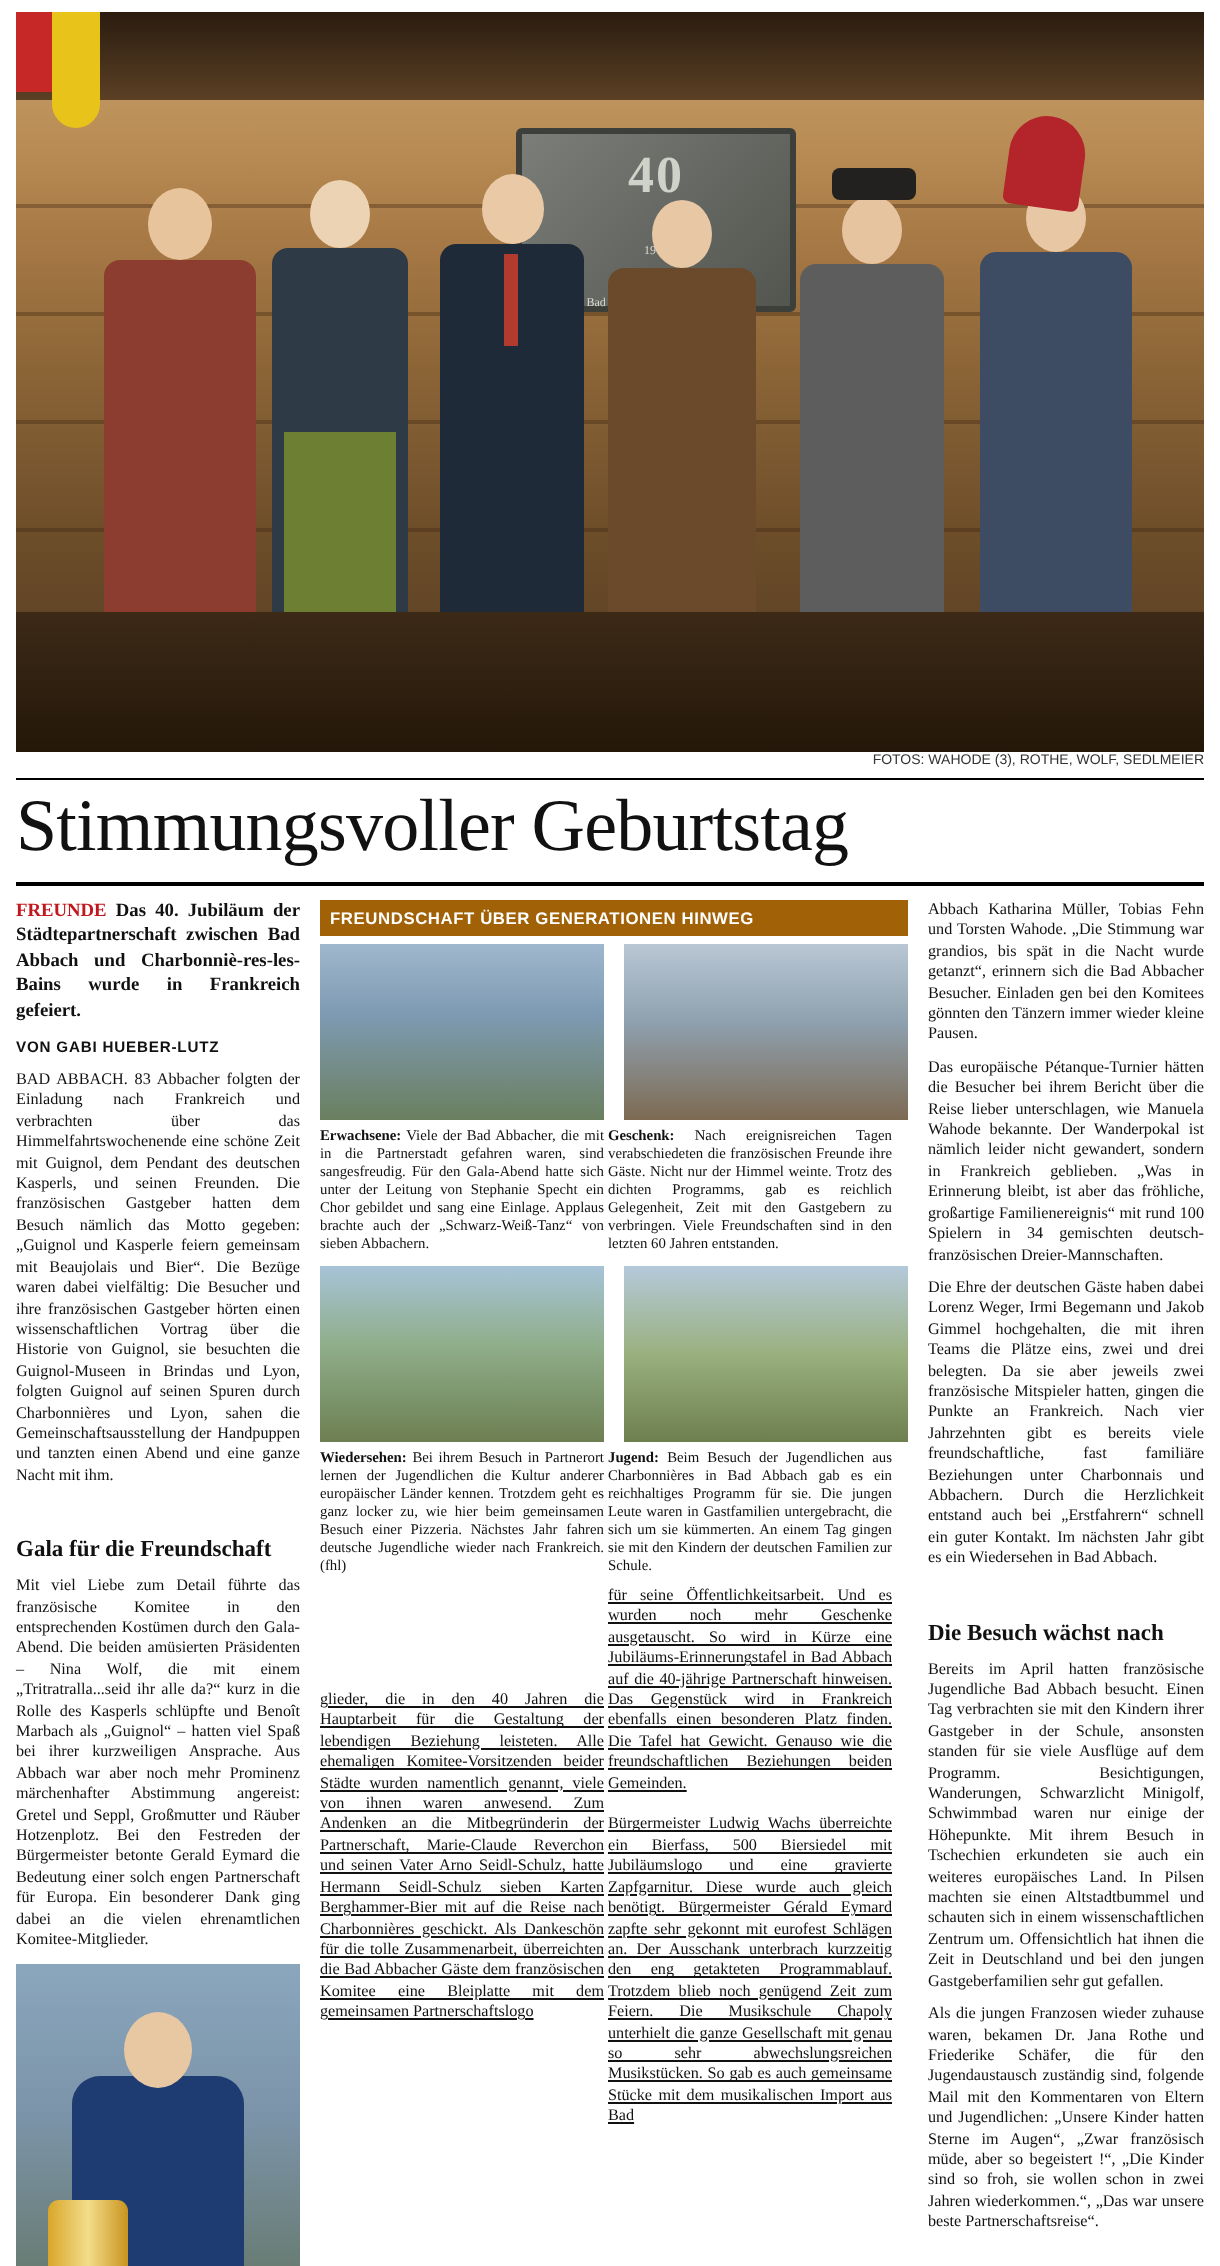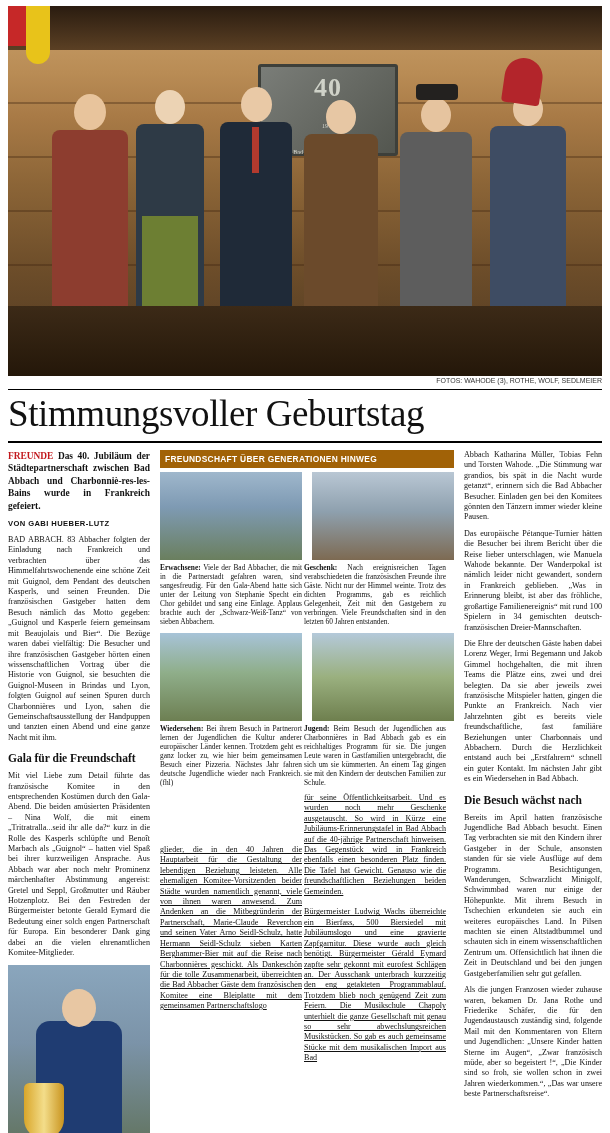--- a/index.html
+++ b/index.html
@@ -118,21 +118,21 @@
   .byline{
     font-size:7.6px;font-weight:bold;letter-spacing:.4px;margin-top:7px;
     font-family:"Liberation Sans", sans-serif;
   }
   p.body{
     font-size:8.1px;line-height:10.4px;text-align:justify;margin:6px 0 0 0;
     hyphens:auto;
   }
   p.body.first{margin-top:7px;}
   h2.sub{
-    font-size:11.5px;line-height:13px;font-weight:bold;margin:9px 0 0 0;
+    font-size:11.5px;line-height:13px;font-weight:bold;margin:26px 0 0 0;
   }
 
   
   .featurehead{
     background:#a16207;color:#fff;font-weight:bold;
     font-family:"Liberation Sans", sans-serif;
     font-size:8.4px;letter-spacing:.3px;padding:4px 5px;
     width:294px;box-sizing:border-box;
   }
   .photorow{display:flex;gap:10px;width:294px;margin-top:4px;}

